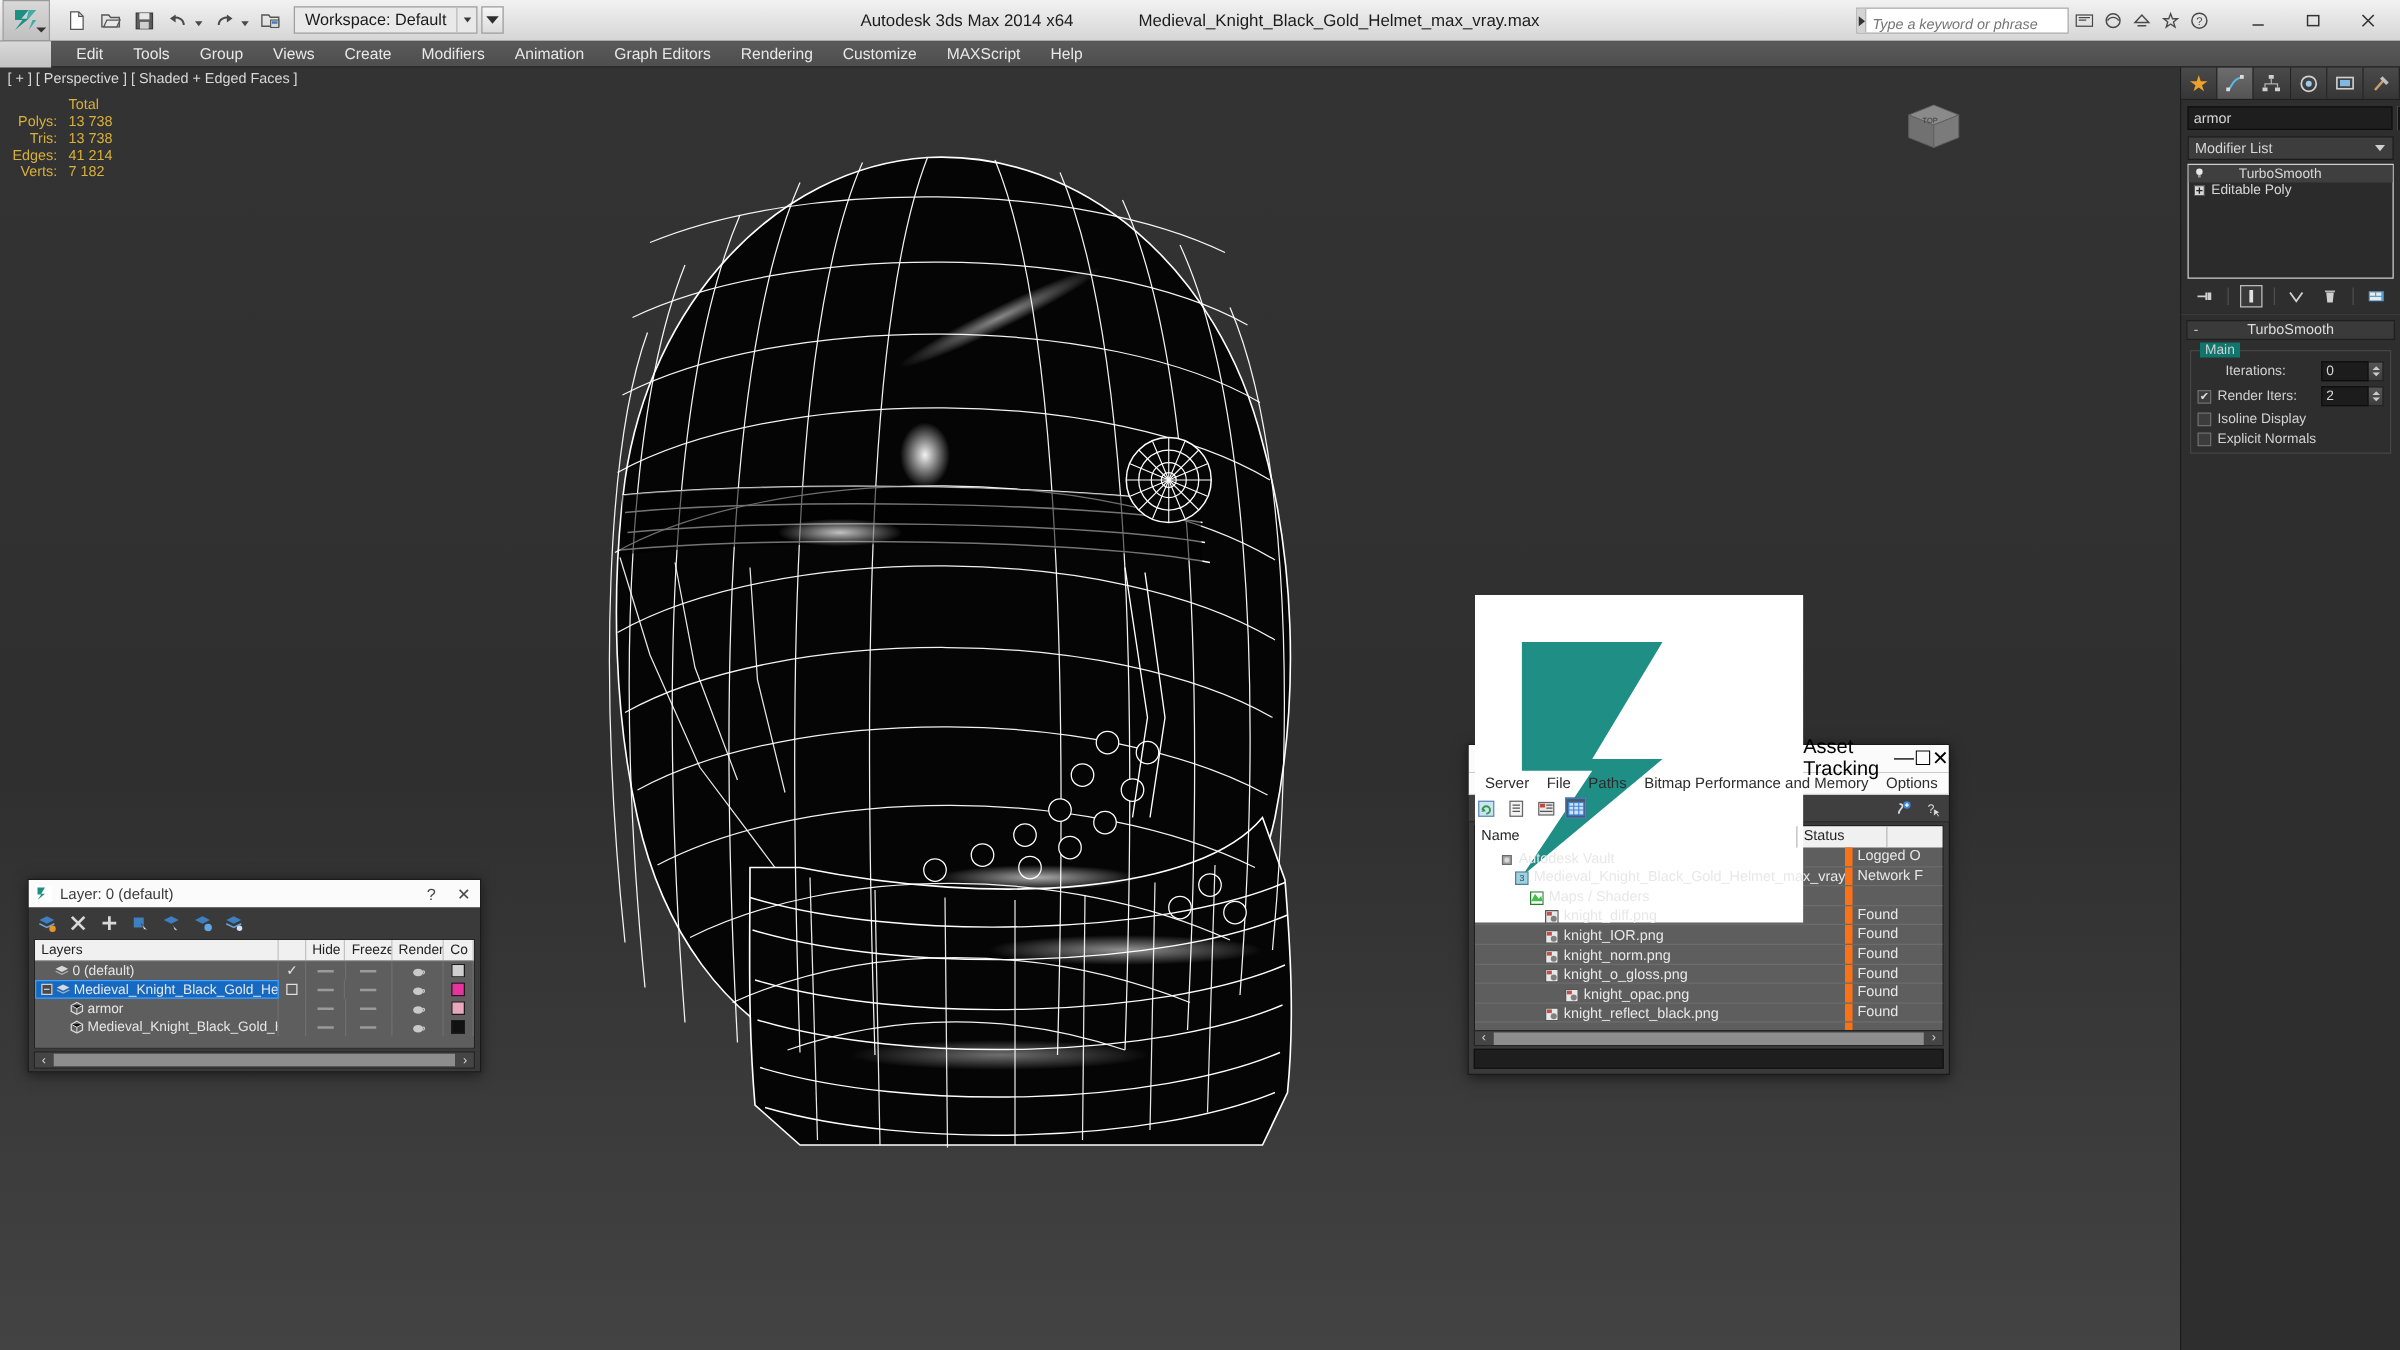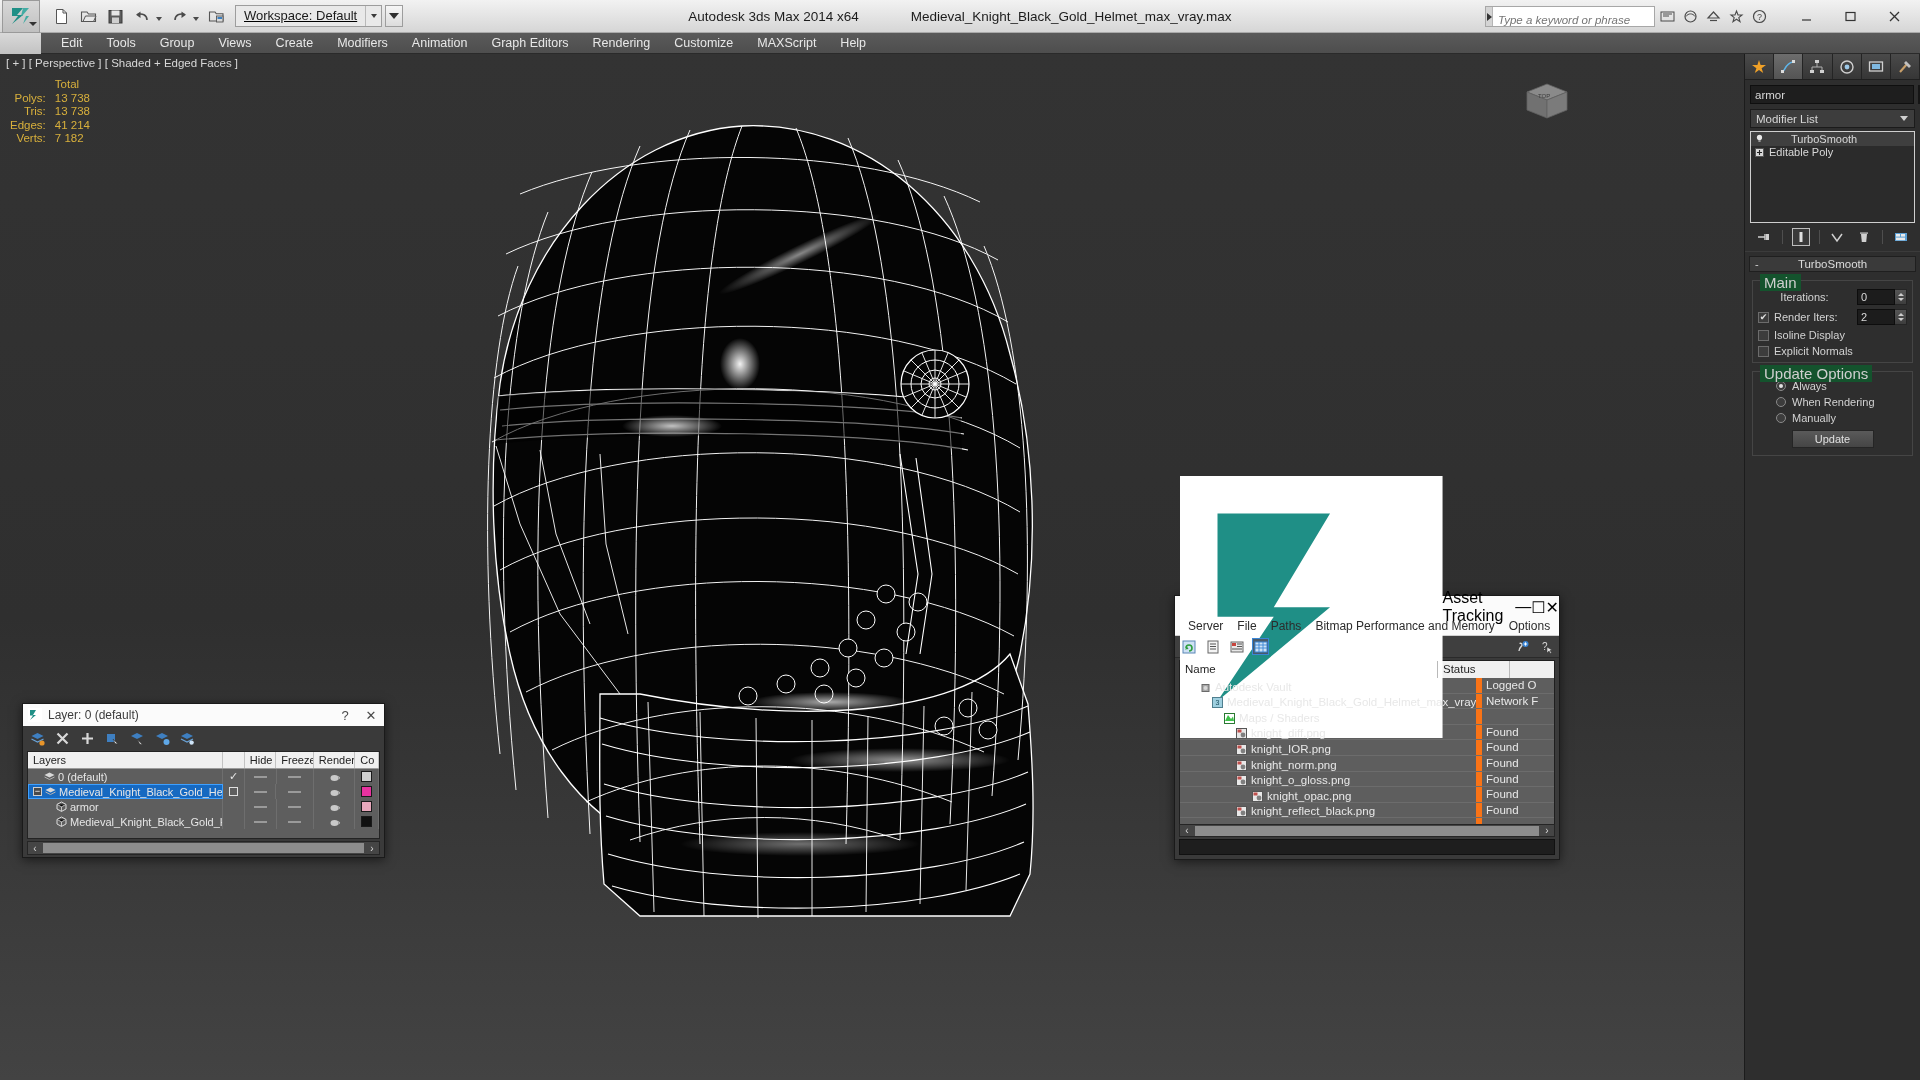--- a/index.html
+++ b/index.html
@@ -38,21 +38,21 @@
     border: 1px solid transparent; border-radius: 2px;
   }
   .qbtn svg { width: 17px; height: 17px; }
   .qsep {
     width: 0; height: 0; border-left: 3.5px solid transparent;
     border-right: 3.5px solid transparent; border-top: 4px solid #4a4a4a;
     margin: 6px 3px 0 0;
   }
   .ws-box {
     display: flex; align-items: flex-start; height: 22px;
-    border: 1px solid #9d9d9d; background: #e9e9e9; margin-left: 6px; text-decoration: underline;
+    border: 1px solid #9d9d9d; background: #e9e9e9; margin-left: 6px;
   }
   .ws-label {
     font-size: 13px; color: #1a1a1a; padding: 0 8px; line-height: 20px; white-space: nowrap;
   }
   .ws-arrow {
     width: 16px; height: 20px; border-left: 1px solid #b9b9b9;
     display: flex; align-items: center; justify-content: center;
   }
   .ws-arrow i {
     width: 0; height: 0; border-left: 3.5px solid transparent;
@@ -210,22 +210,22 @@
     position: absolute; left: 5px; font-size: 11px; color: #d0d0d0; line-height: 14px;
   }
   .rollout-head .rtitle {
     flex: 1; text-align: center; font-size: 11.5px; color: #dcdcdc;
   }
   .group {
     border: 1px solid #454545; margin: 8px 3px 4px 3px; padding: 8px 5px 5px 5px;
     position: relative;
   }
   .group > .gtitle {
-    position: absolute; top: -7px; left: 7px; background: #14532d;
-    padding: 0 4px; font-size: 15px; color: #cfcfcf;
+    position: absolute; top: -7px; left: 7px; background: #0f766e;
+    padding: 0 4px; font-size: 11px; color: #cfcfcf;
   }
   .frow { display: flex; align-items: center; margin-bottom: 4px; }
   .frow .flabel { font-size: 11px; color: #d2d2d2; }
   .spin {
     display: flex; align-items: center; height: 16px; margin-left: auto;
   }
   .spin input {
     width: 38px; height: 16px; background: #1c1c1c; border: 1px solid #0d0d0d;
     color: #d8d8d8; font-size: 11px; padding: 0 3px;
     font-family: "Liberation Sans", sans-serif; outline: none;
@@ -713,36 +713,20 @@
           <span class="chk"></span>
           <span class="flabel">Isoline Display</span>
         </div>
         <div class="frow" style="margin-bottom:0">
           <span class="chk"></span>
           <span class="flabel">Explicit Normals</span>
         </div>
       </div>
 
 
-      <div class="group">
-        <span class="gtitle">Update Options</span>
-        <div class="frow" style="padding-left:18px">
-          <span class="radio on"></span>
-          <span class="flabel">Always</span>
-        </div>
-        <div class="frow" style="padding-left:18px">
-          <span class="radio"></span>
-          <span class="flabel">When Rendering</span>
-        </div>
-        <div class="frow" style="padding-left:18px;margin-bottom:0">
-          <span class="radio"></span>
-          <span class="flabel">Manually</span>
-        </div>
-        <button class="btn-update">Update</button>
-      </div>
     </div>
   </div>
 
   <div class="titlebar">
     <div class="maxlogo">
       <svg viewBox="0 0 24 24">
         <path d="M3 4 L14 4 L8 11 L14 11 L3 20 L9 12 L3 12 Z" fill="#1f8f86"></path>
         <path d="M14 4 L20 4 L13 12 L20 12 L14 20 L17 12 L12 12 Z" fill="#2aa69c" opacity="0.85"></path>
       </svg>
       <span class="logo-caret"></span>

